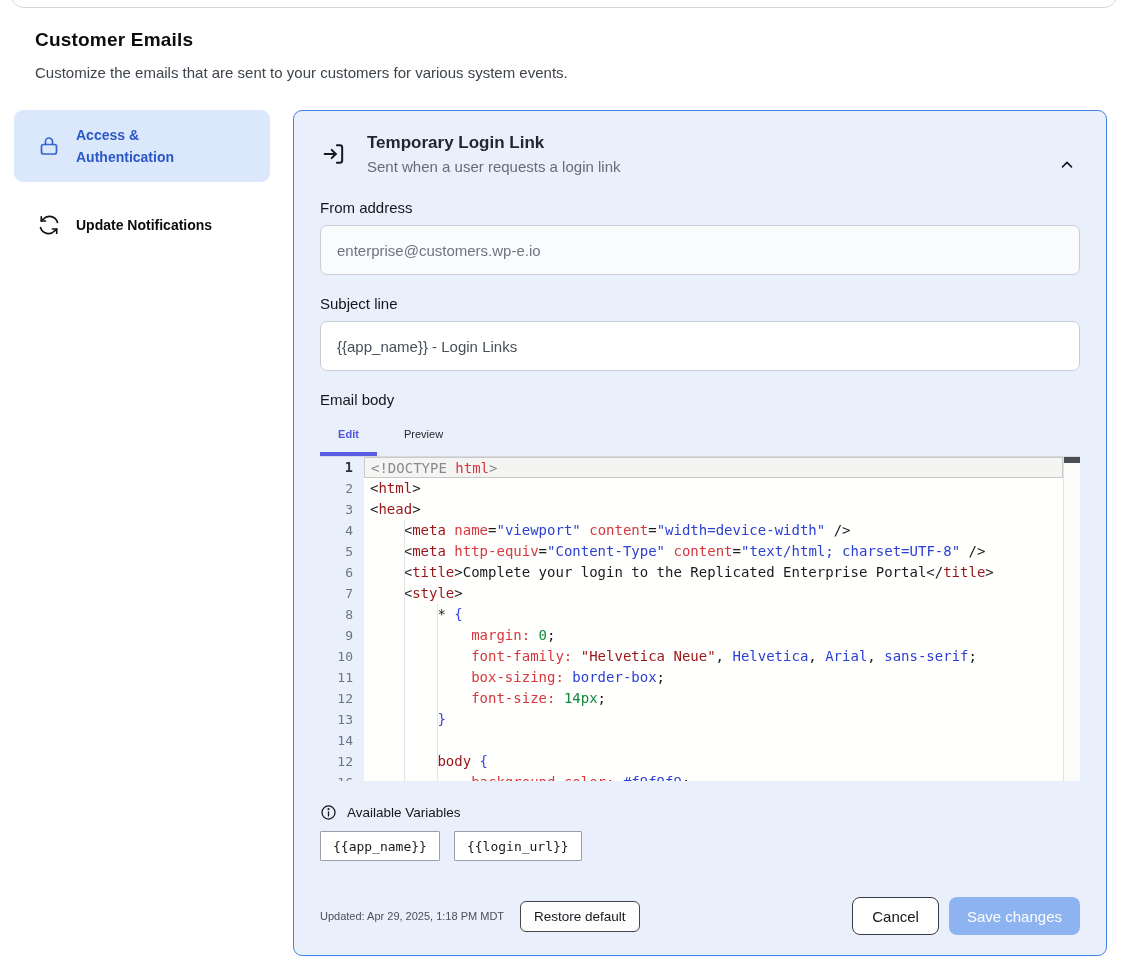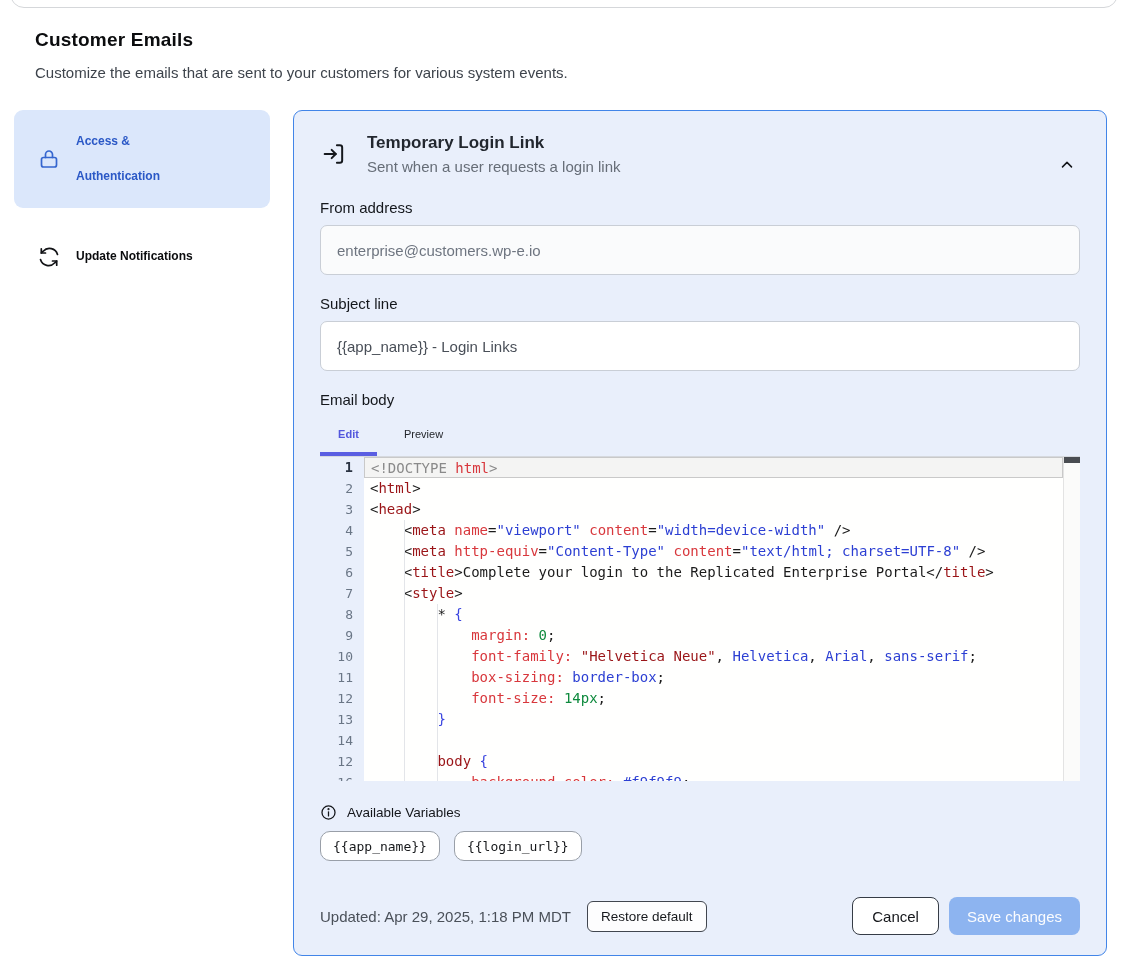--- a/index.html
+++ b/index.html
@@ -22,21 +22,21 @@
 
   
   .sidebar { position:absolute; left:14px; top:110px; width:256px; }
   .side-item {
     display:flex; align-items:center; gap:15px;
     padding:14px 18px 14px 23px; border-radius:9px; cursor:pointer;
   }
   .side-item .s-icon { flex:0 0 24px; height:24px; display:flex; align-items:center; justify-content:center; }
   .side-item.active { background:#dbe7fb; }
   .side-item.active .s-label { color:#2a58c6; font-weight:600; }
-  .s-label { font-size:12px; line-height:35px; font-weight:600; color:#0b0c0e; }
+  .s-label { font-size:14px; line-height:22px; font-weight:600; color:#0b0c0e; }
   .side-item.active .s-label { width:140px; }
   .side-item + .side-item { margin-top:17px; }
 
   
   .card {
     position:absolute; left:293px; top:110px; width:814px; height:846px;
     background:#e9effb; border:1px solid #4285e8; border-radius:9px;
     padding:22px 26px 20px 26px;
   }
   .card-header { display:flex; align-items:center; gap:19px; }
@@ -83,27 +83,27 @@
   .iguide { position:absolute; width:1px; background:#e3e5e9; }
   .vscroll { position:absolute; right:0; top:0; bottom:0; width:17px; background:#fbfbfa; border-left:1px solid #e3e3e3; }
   .vthumb { position:absolute; top:0; left:0; right:0; height:6px; background:#4a4d52; }
 
   
   .vars-row { margin-top:23px; display:flex; align-items:center; gap:10px; }
   .vars-label { font-size:13.5px; color:#14161a; }
   .chips { margin-top:10px; display:flex; gap:14px; }
   .chip {
     height:30px; display:flex; align-items:center; padding:0 12px;
-    background:#fff; border:1px solid #999fa8; border-radius:10px;
+    background:#fff; border:1px solid #999fa8; border-radius:1px;
     font-family:"DejaVu Sans Mono","Liberation Mono",monospace; font-size:13px; color:#16181b; cursor:pointer;
   }
 
   
   .card-footer { position:absolute; left:26px; right:26px; bottom:20px; display:flex; align-items:center; }
-  .updated { font-size:15px; color:#4a5059; }
+  .updated { font-size:11px; color:#4a5059; }
   .btn-restore {
     margin-left:16px; height:31px; padding:0 13px; background:#fdfdfe;
     border:1px solid #41464f; border-radius:6px; font-size:13.5px; color:#17191d; cursor:pointer;
     font-family:inherit;
   }
   .spacer { flex:1; }
   .btn-cancel {
     height:38px; padding:0 19px; background:#ffffff; border:1px solid #363c46;
     border-radius:8px; font-size:15px; color:#14161a; cursor:pointer; margin-right:10px;
     font-family:inherit;

